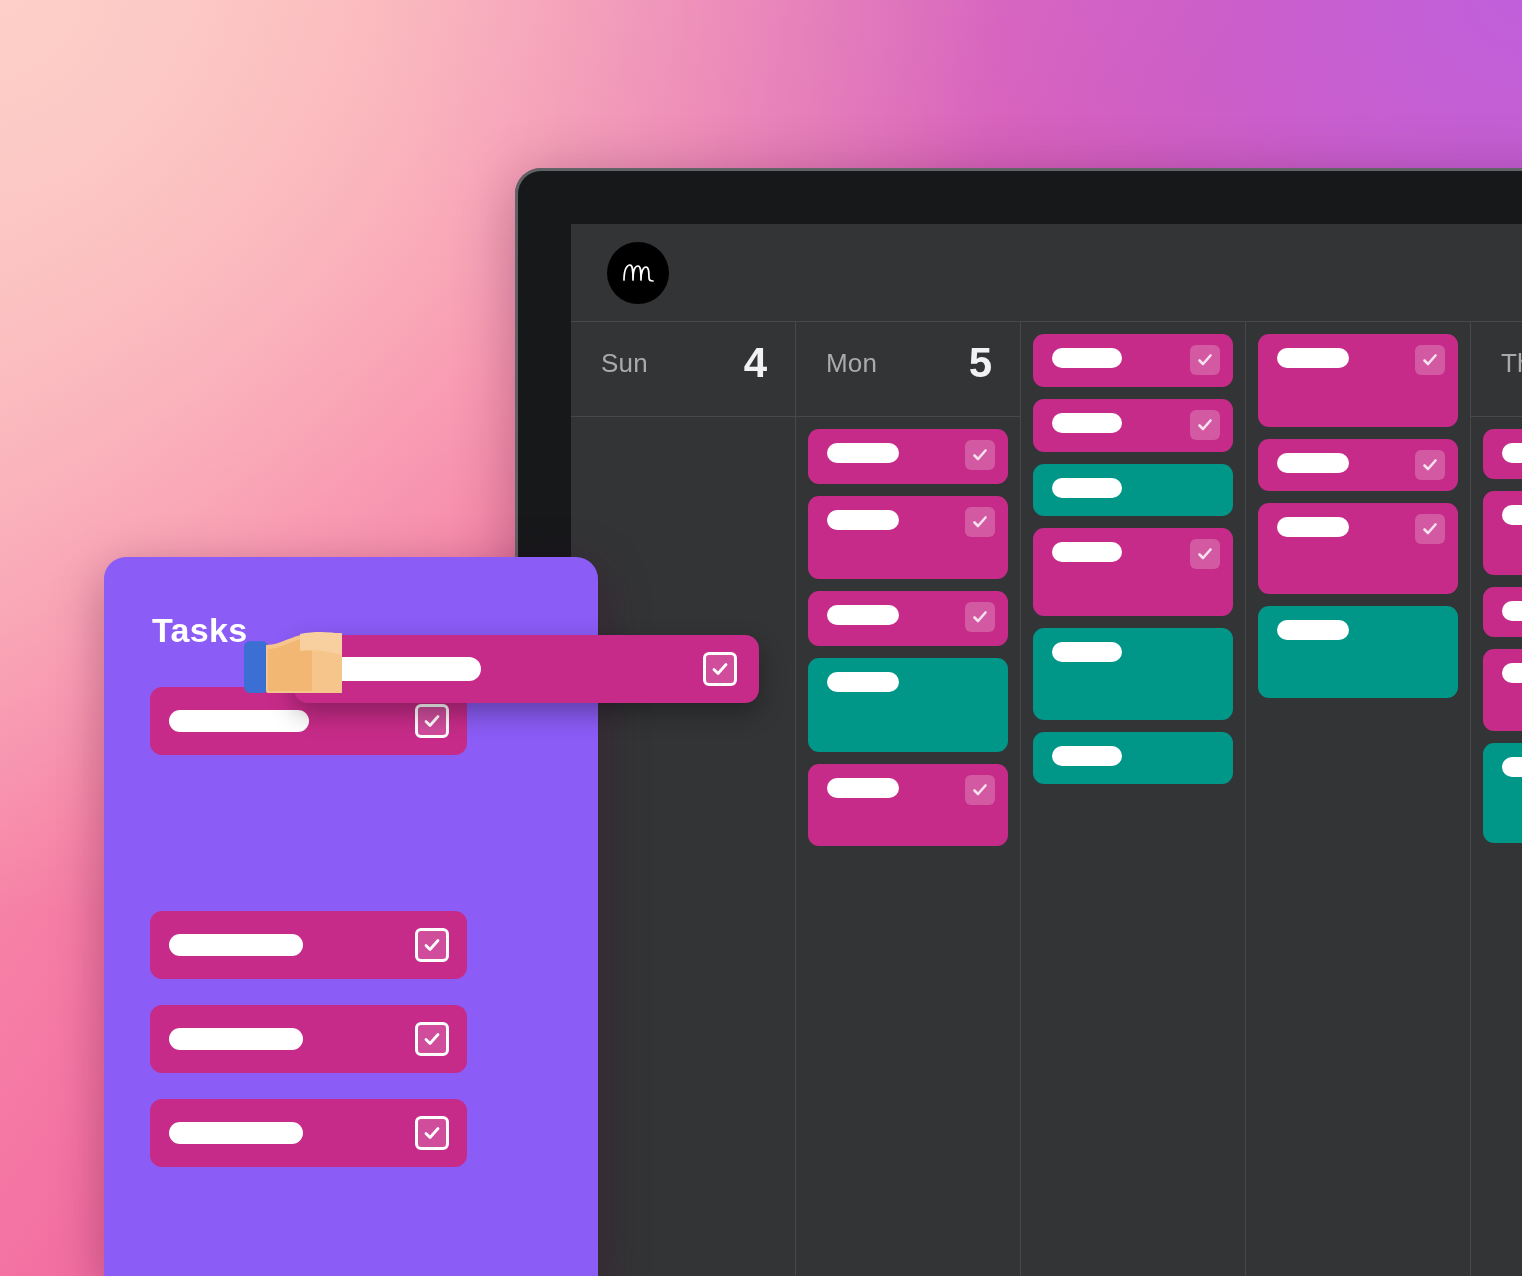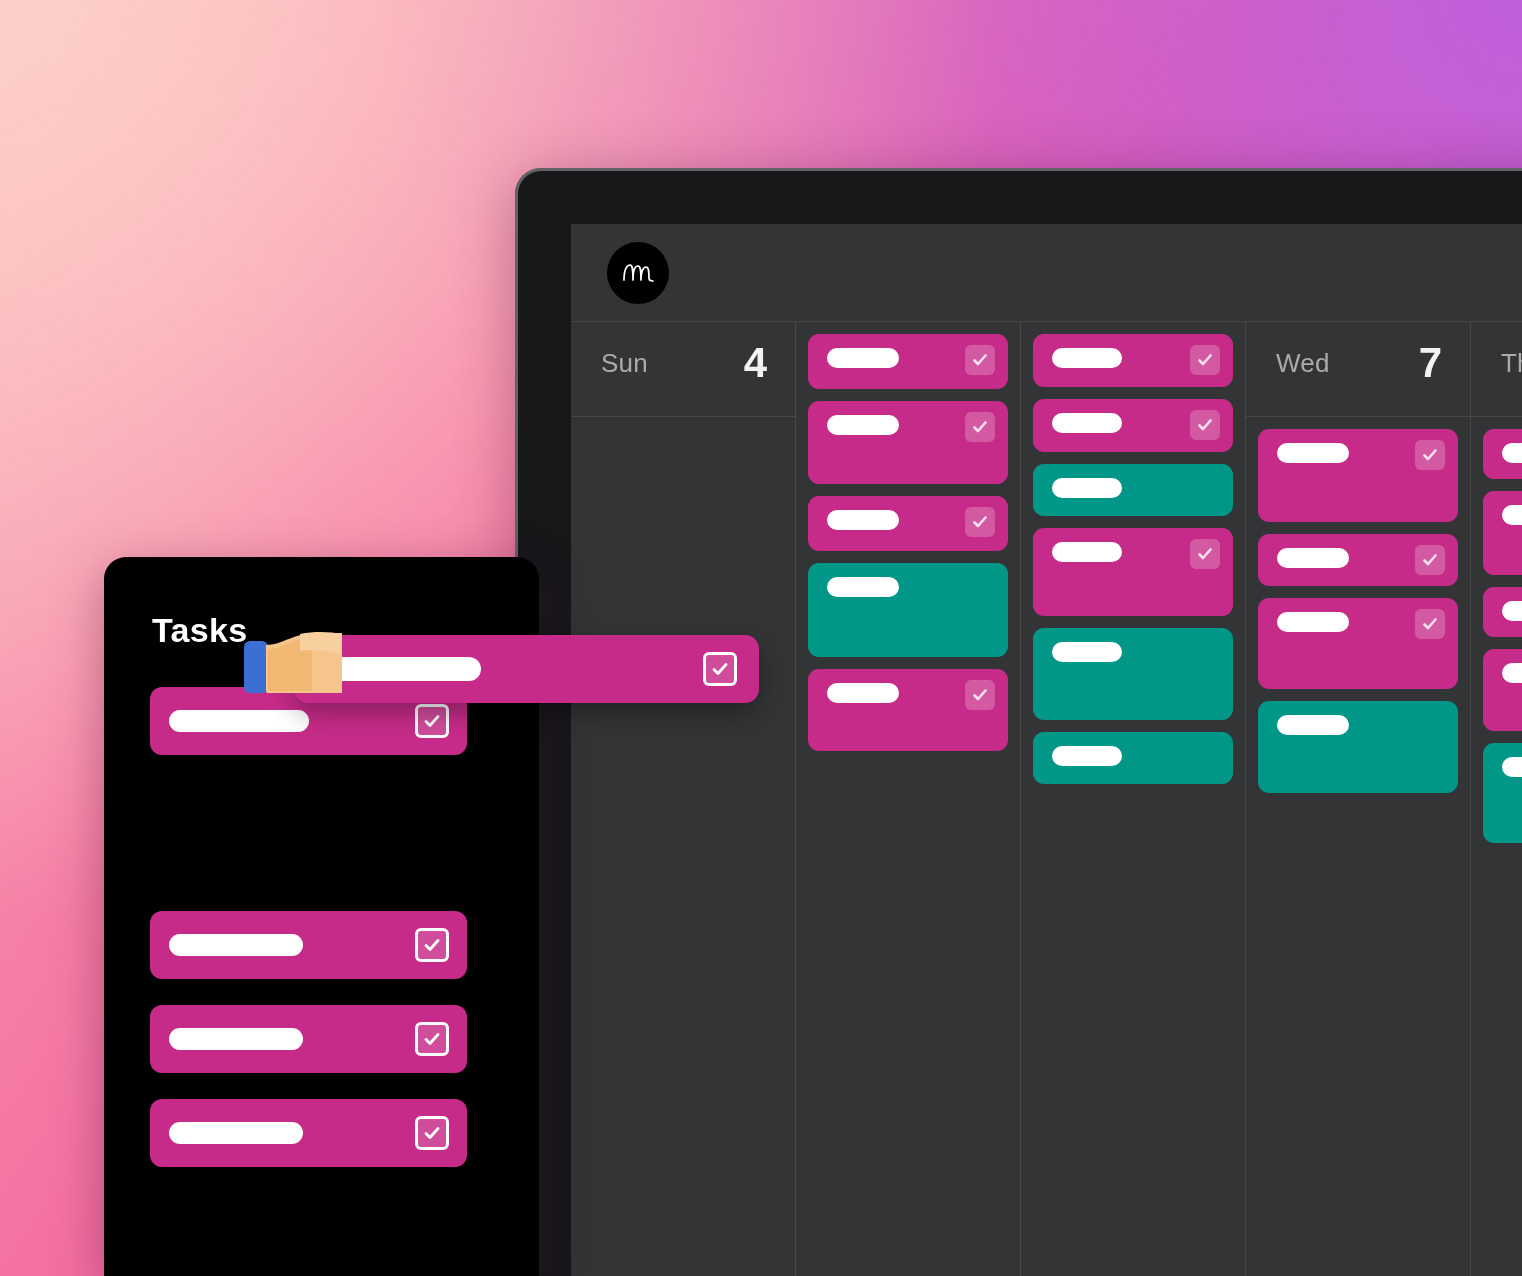--- a/index.html
+++ b/index.html
@@ -149,23 +149,23 @@
     justify-content: center;
     margin-top: -3px;
   }
   .event .chk svg { display: block; }
 
   
   #tasks-panel {
     position: absolute;
     left: 104px;
     top: 557px;
-    width: 435px;
+    width: 494px;
     height: 719px;
-    background: #000000;
+    background: #8b5cf6;
     border-radius: 22px 22px 0 0;
     box-shadow: 0 14px 50px rgba(70, 8, 45, 0.35);
     overflow: visible;
   }
   #tasks-title {
     position: absolute;
     left: 48px;
     top: 54px;
     color: #ffffff;
     font-size: 34px;
@@ -259,20 +259,24 @@
 
     <div id="calendar">
         <div class="day-col">
           <div class="day-header">
             <span class="day-name">Sun</span>
             <span class="day-num">4</span>
           </div>
           <div class="day-body"></div>
         </div>
         <div class="day-col">
+          <div class="day-header">
+            <span class="day-name">Mon</span>
+            <span class="day-num">5</span>
+          </div>
           <div class="day-body">
             <div class="event pink" style="height: 55px;">
               <div class="bar" style="width: 72px;"></div>
               <div class="chk">
                 <svg width="18" height="18" viewBox="0 0 18 18" fill="none">
                   <path d="M3.5 9.5 L7 13 L14.5 4.5" stroke="rgba(255,255,255,0.82)" stroke-width="2.6" stroke-linecap="round" stroke-linejoin="round"></path>
                 </svg>
               </div>
             </div>
             <div class="event pink" style="height: 83px;">
@@ -335,24 +339,20 @@
             </div>
             <div class="event teal" style="height: 92px;">
               <div class="bar" style="width: 70px;"></div>
             </div>
             <div class="event teal" style="height: 52px;">
               <div class="bar" style="width: 70px;"></div>
             </div>
           </div>
         </div>
         <div class="day-col">
-          <div class="day-header">
-            <span class="day-name">Wed</span>
-            <span class="day-num">7</span>
-          </div>
           <div class="day-body">
             <div class="event pink" style="height: 93px;">
               <div class="bar" style="width: 72px;"></div>
               <div class="chk">
                 <svg width="18" height="18" viewBox="0 0 18 18" fill="none">
                   <path d="M3.5 9.5 L7 13 L14.5 4.5" stroke="rgba(255,255,255,0.82)" stroke-width="2.6" stroke-linecap="round" stroke-linejoin="round"></path>
                 </svg>
               </div>
             </div>
             <div class="event pink" style="height: 52px;">

